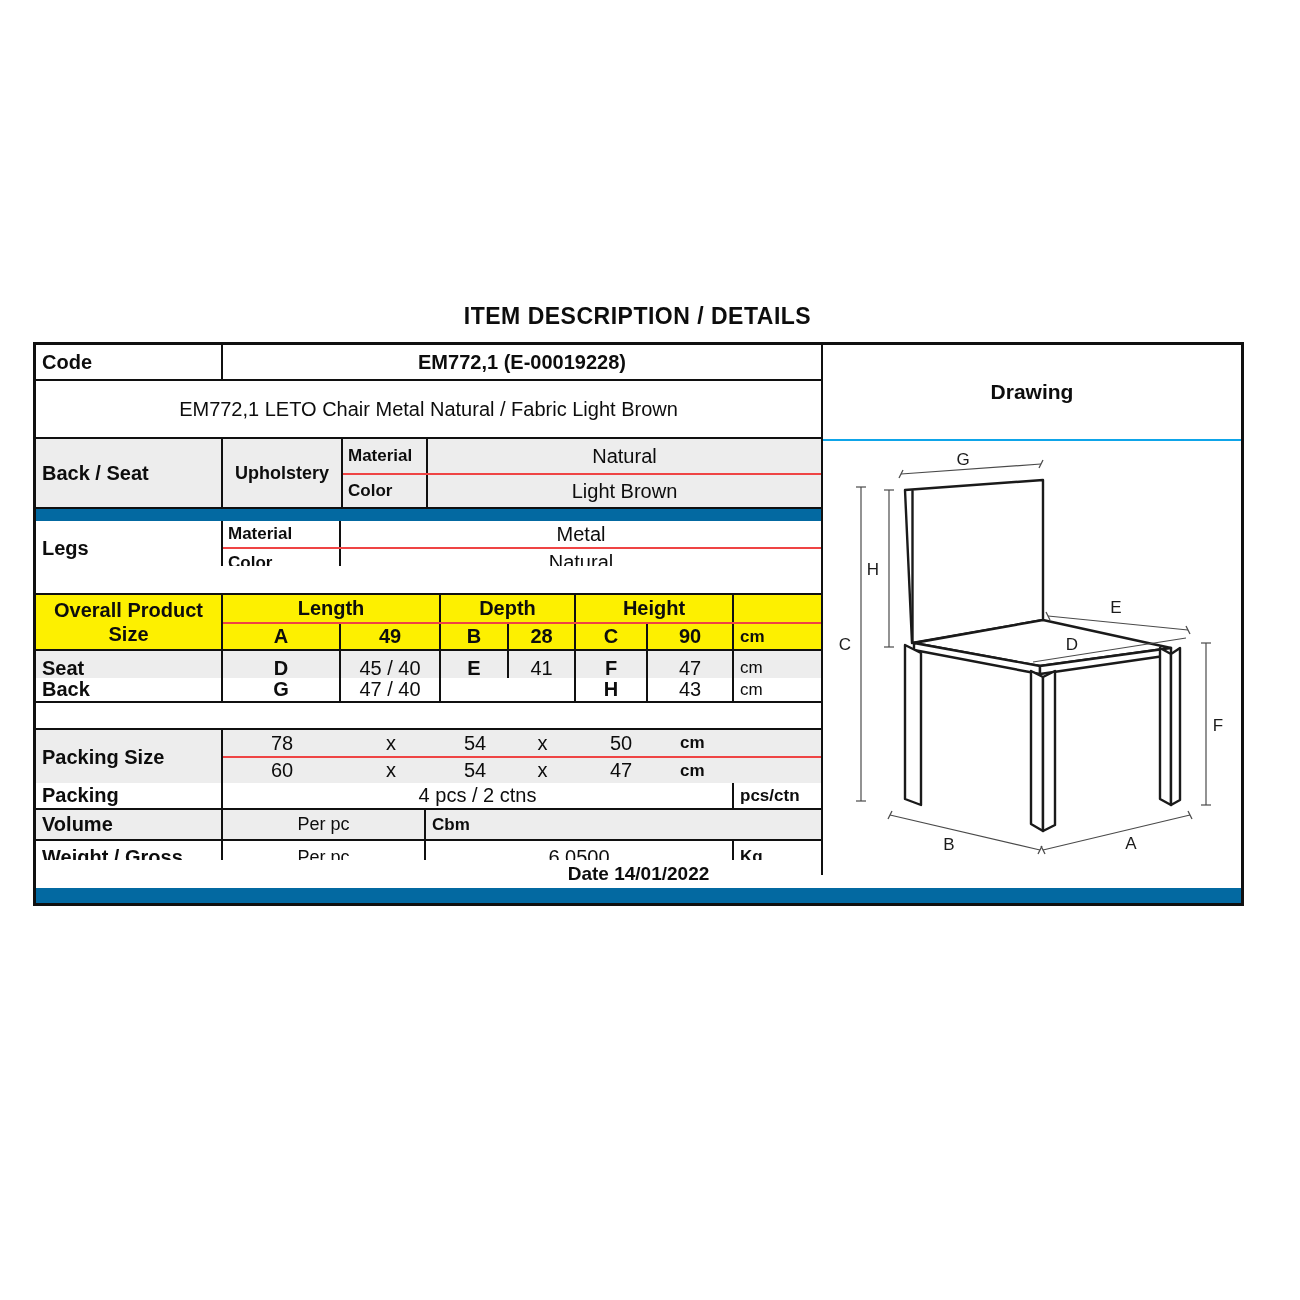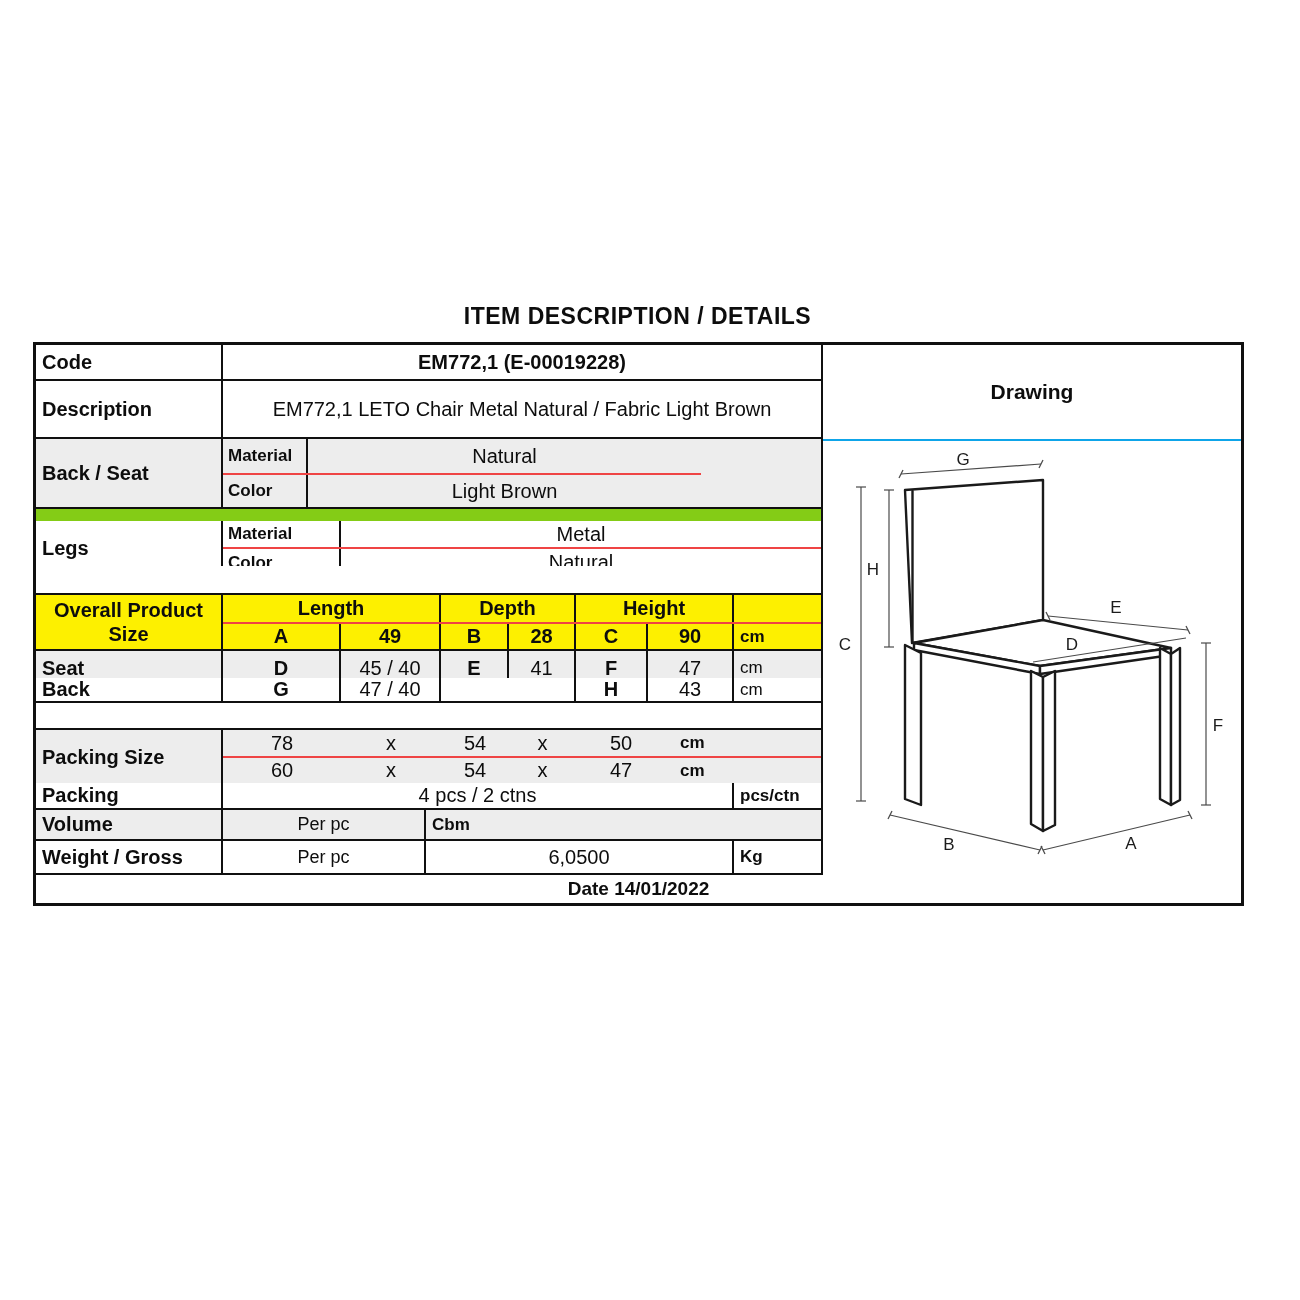--- a/index.html
+++ b/index.html
@@ -6,21 +6,21 @@
   body{
     width:1300px;height:1300px;background:#ffffff;position:relative;
     font-family:"Liberation Sans", sans-serif;color:#0d0d0d;
   }
   .title{
     position:absolute;left:35px;top:303px;width:1205px;text-align:center;
     font-size:23px;font-weight:bold;letter-spacing:.5px;
   }
   .sheet{
     position:absolute;left:33px;top:342px;width:1205px;height:558px;
-    border:3px solid #101010;box-sizing:content-box;background:#84cc16;text-decoration:underline;
+    border:3px solid #101010;box-sizing:content-box;background:#0369a1;text-decoration:underline;
   }
   .row{position:absolute;left:0;display:flex;box-sizing:border-box;border-bottom:2px solid #101010;background:#fff;}
   .row.nb{border-bottom:none;}
   .c{box-sizing:border-box;height:100%;display:flex;align-items:center;overflow:hidden;font-size:20px;}
   .br{border-right:2px solid #101010;}
   .lbl{font-weight:bold;padding-left:6px;font-size:20px;}
   .lbl2{font-weight:bold;padding-left:5px;font-size:17px;}
   .ctr{justify-content:center;text-align:center;}
   .bold{font-weight:bold;}
   .fs18{font-size:18px;}
@@ -50,26 +50,26 @@
 <div class="title">ITEM DESCRIPTION / DETAILS</div>
 
 <div class="sheet">
 
   <div class="row" style="top:0;height:36px;width:785px">
     <div class="c br lbl" style="width:187px">Code</div>
     <div class="c ctr bold" style="flex:1">EM772,1 (E-00019228)</div>
   </div>
 
   <div class="row" style="top:36px;height:58px;width:785px">
-    <div class="c br lbl" style="width:187px">Description</div>
     <div class="c ctr" style="flex:1">EM772,1 LETO Chair Metal Natural / Fabric Light Brown</div>
   </div>
 
   <div class="row shade" style="top:94px;height:70px;width:785px">
     <div class="c br lbl" style="width:187px">Back / Seat</div>
+    <div class="c br ctr bold fs18" style="width:120px">Upholstery</div>
     <div class="col" style="width:478px">
       <div class="sub bb" style="height:36px">
         <div class="c br lbl2" style="width:85px">Material</div>
         <div class="c ctr" style="flex:1">Natural</div>
       </div>
       <div class="sub" style="height:32px">
         <div class="c br lbl2" style="width:85px">Color</div>
         <div class="c ctr" style="flex:1">Light Brown</div>
       </div>
     </div>
@@ -176,21 +176,21 @@
     <div class="c unit" style="flex:1">Cbm</div>
   </div>
 
   <div class="row" style="top:496px;height:34px;width:785px">
     <div class="c br lbl" style="width:187px">Weight / Gross</div>
     <div class="c br ctr fs18" style="width:203px">Per pc</div>
     <div class="c br ctr" style="width:308px">6,0500</div>
     <div class="c unit" style="flex:1">Kg</div>
   </div>
 
-  <div class="row nb ctr" style="top:530px;height:28px;width:1205px;justify-content:center;align-items:center;display:flex;font-weight:bold;font-size:19px">
+  <div class="row nb ctr" style="top:515px;height:28px;width:1205px;justify-content:center;align-items:center;display:flex;font-weight:bold;font-size:19px">
     <span>Date 14/01/2022</span>
   </div>
 
   <div class="drawcol">
     <div class="drawhead">Drawing</div>
     <svg width="420" height="432" viewBox="0 0 420 432">
       <g stroke="#1a1a1a" stroke-width="2.4" fill="#ffffff" stroke-linejoin="round" stroke-linecap="round">
 
         <polygon points="82,49 220,39 220,179 89,202"></polygon>
         <line x1="89.5" y1="50" x2="89.5" y2="201"></line>

